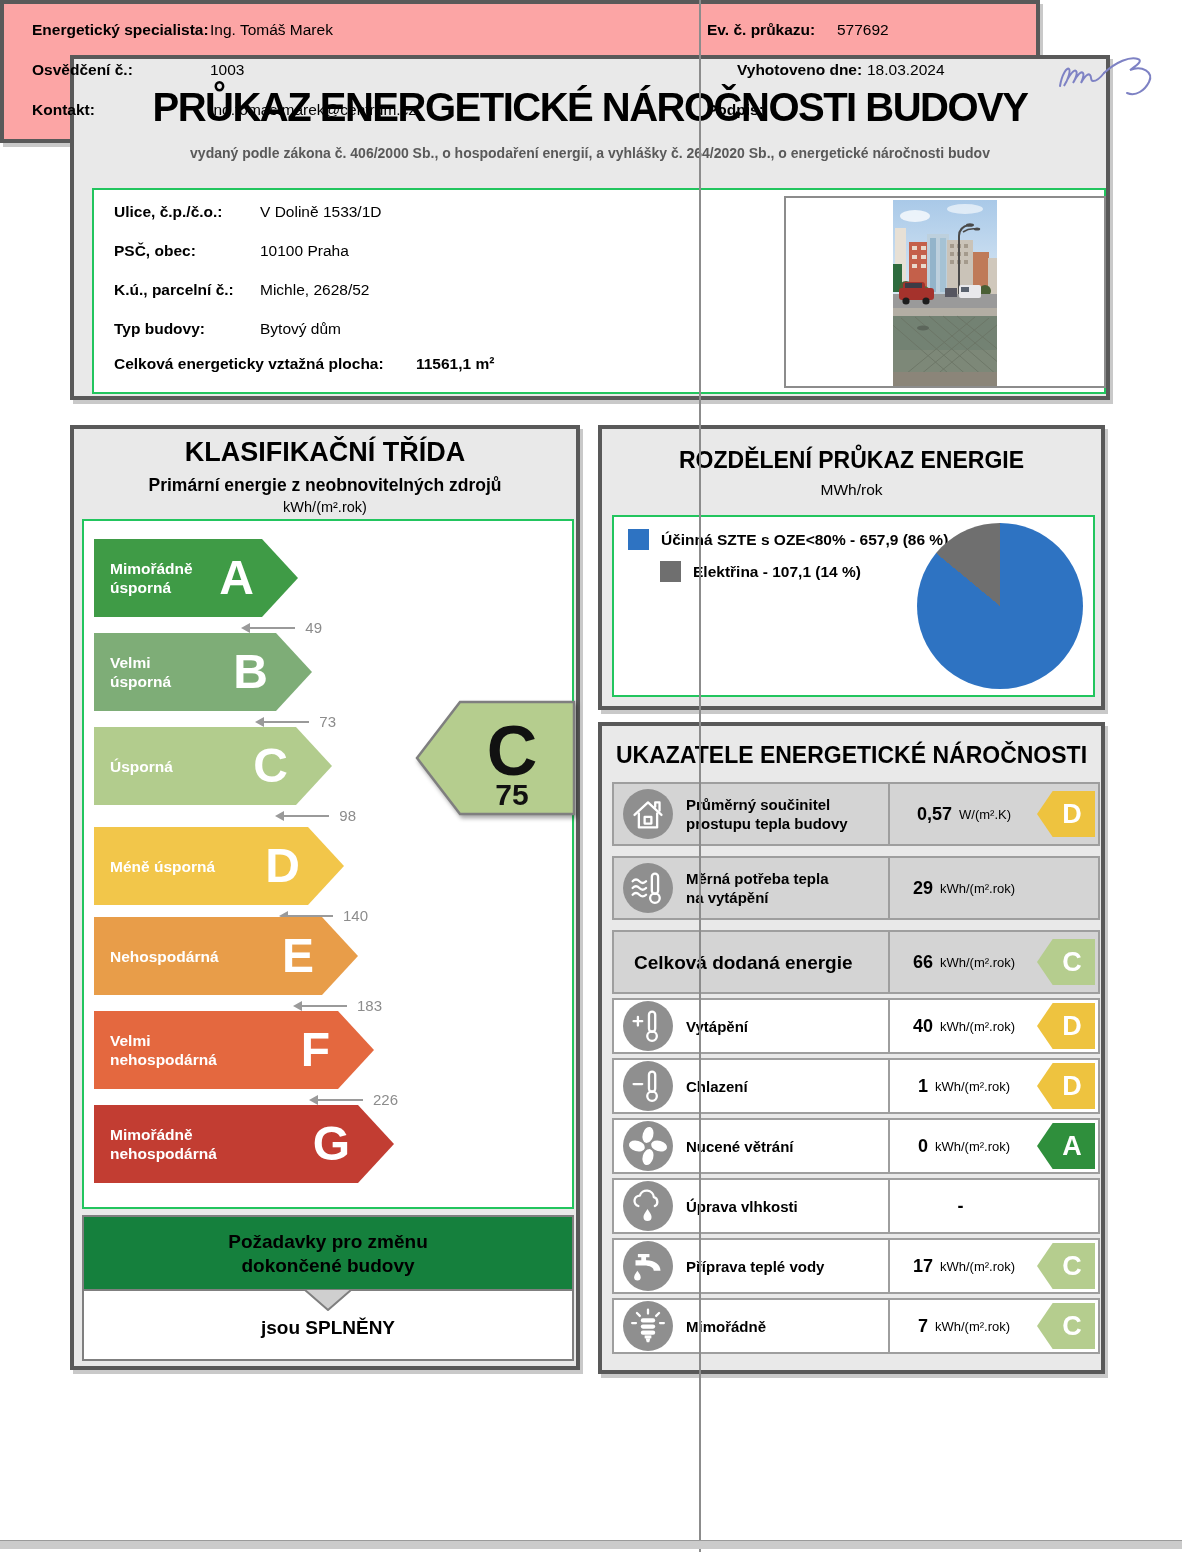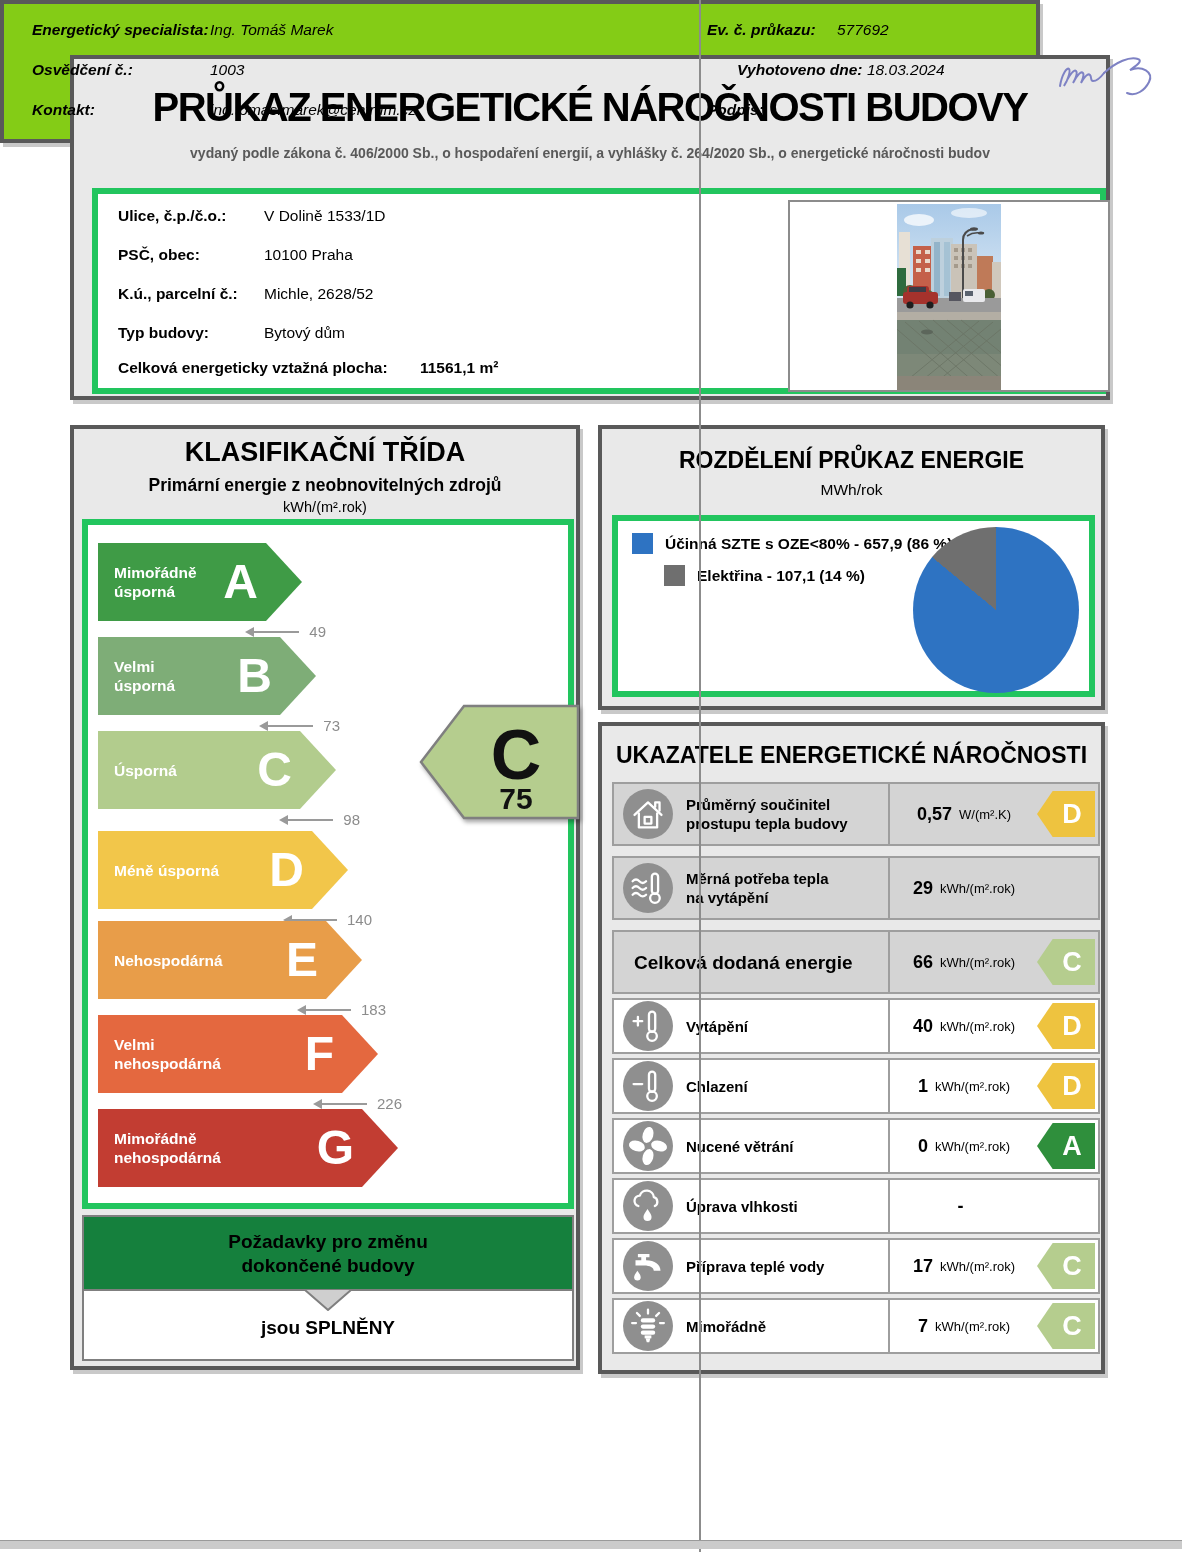--- a/index.html
+++ b/index.html
@@ -1,20 +1,20 @@
 <!DOCTYPE html>
 <html><head>
 <meta charset="utf-8">
 <style>
   html,body{margin:0;padding:0;background:#ffffff;}
   .canvas{position:relative;width:1182px;height:1552px;background:#fff;
           font-family:"Liberation Sans", sans-serif;color:#000;overflow:hidden;}
   .panel{position:absolute;background:#e9e9e9;border:4px solid #595959;
          box-shadow:3px 4px 0 #c9c9c9;box-sizing:border-box;}
-  .inner{position:absolute;background:#fff;border:6px solid #22c55e;box-sizing:border-box;}
+  .inner{position:absolute;background:#fff;border:2px solid #22c55e;box-sizing:border-box;}
   .ctr{width:100%;text-align:center;position:absolute;left:0;}
 
   
   #header{left:70px;top:55px;width:1040px;height:345px;}
   .main-title{top:26px;font-size:40px;font-weight:bold;letter-spacing:-1.5px;}
   .main-sub{top:86px;font-size:14px;font-weight:bold;color:#595959;}
   #addr-box{left:18px;top:129px;width:1014px;height:206px;}
   .addr-row{position:absolute;left:20px;font-size:15.5px;line-height:20px;}
   .addr-label{font-weight:bold;display:inline-block;width:126px;}
   .addr-value{position:absolute;left:146px;top:0;white-space:nowrap;}
@@ -78,22 +78,22 @@
              border-left:2px solid #9e9e9e;display:flex;align-items:center;
              justify-content:center;padding-right:60px;}
   .ind-value{font-weight:bold;font-size:18px;margin-right:7px;}
   .ind-unit{font-size:13px;}
   .badge{position:absolute;right:3px;top:50%;transform:translateY(-50%);
          width:58px;height:46px;clip-path:polygon(0 50%,27% 0,100% 0,100% 100%,27% 100%);
          color:#fff;font-weight:bold;font-size:27px;display:flex;align-items:center;
          justify-content:center;padding-left:12px;box-sizing:border-box;}
 
   
-  #footer{left:70px;top:1385px;width:1040px;height:143px;background:#84cc16;
-          border:4px solid #595959;box-shadow:3px 4px 0 #c9c9c9;box-sizing:border-box;font-style:italic;}
+  #footer{left:70px;top:1385px;width:1040px;height:143px;background:#fca5a5;
+          border:4px solid #595959;box-shadow:3px 4px 0 #c9c9c9;box-sizing:border-box;}
   #footer-divider{position:absolute;left:699px;top:0;bottom:0;width:2px;background:#8c8c8c;}
   .ft-row{position:absolute;font-size:15.5px;line-height:20px;white-space:nowrap;}
   .ft-label{font-weight:bold;display:inline-block;}
   #footer-left .ft-label{width:178px;}
   #footer-right .ft-label{width:130px;}
   #signature{position:absolute;right:14px;top:34px;}
 
   #page-break{position:absolute;left:0;top:1540px;width:1182px;height:8px;
               background:#cbcbcb;border-top:1px solid #9a9a9a;}
 </style>

